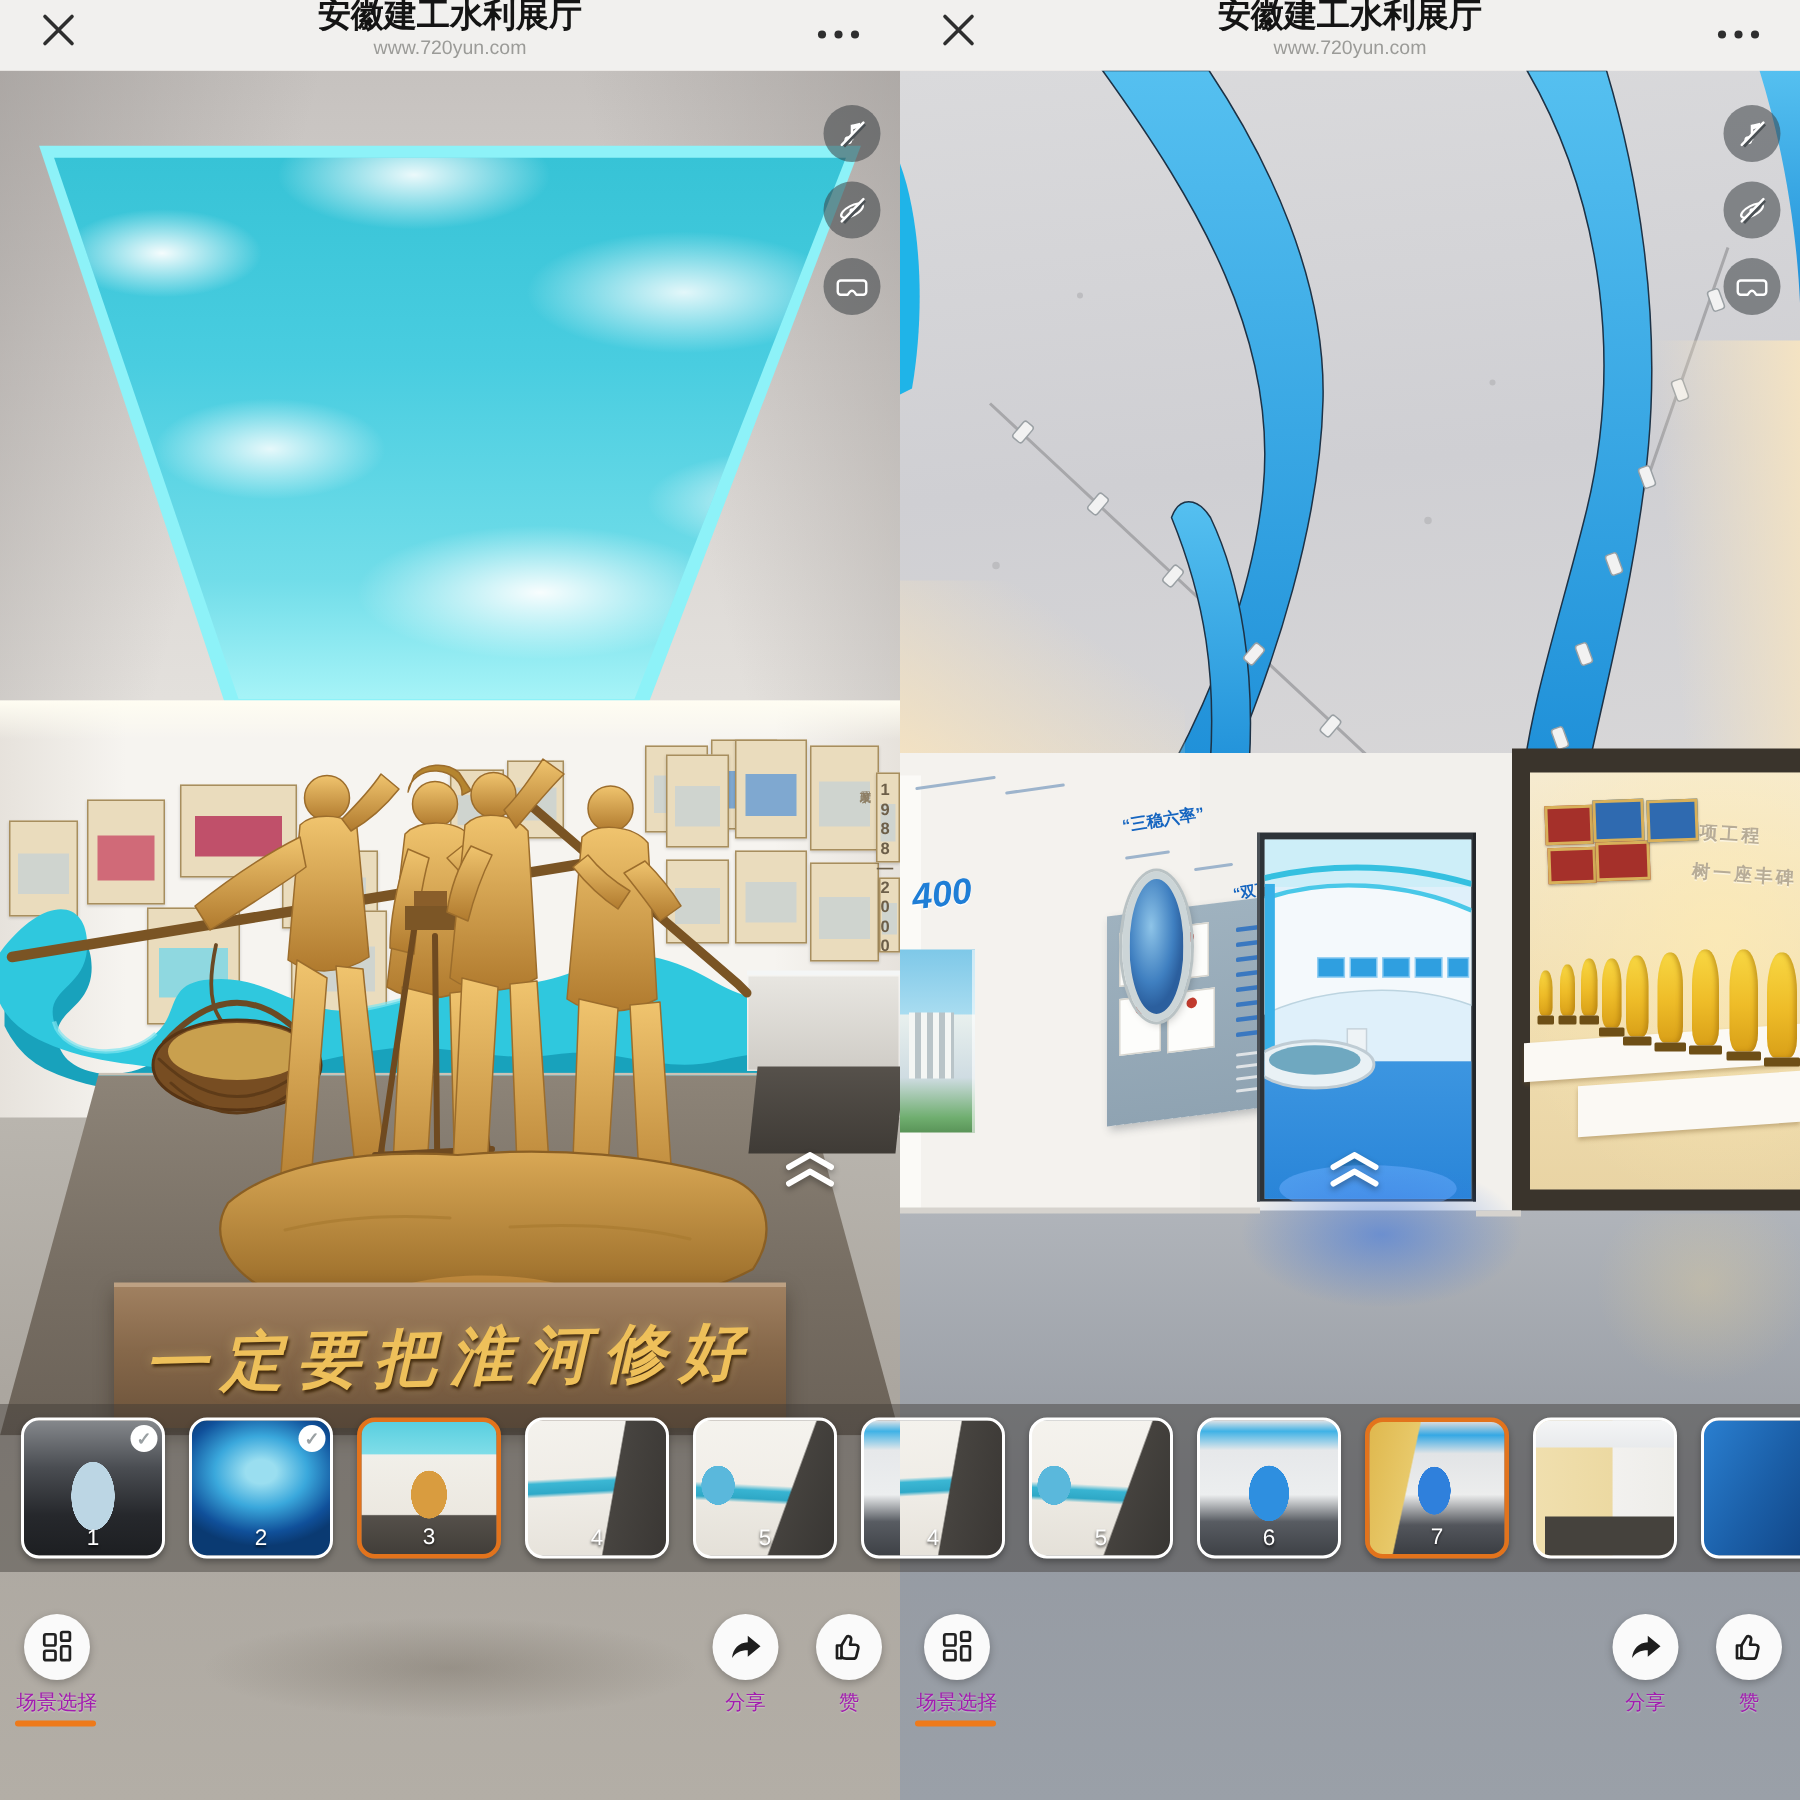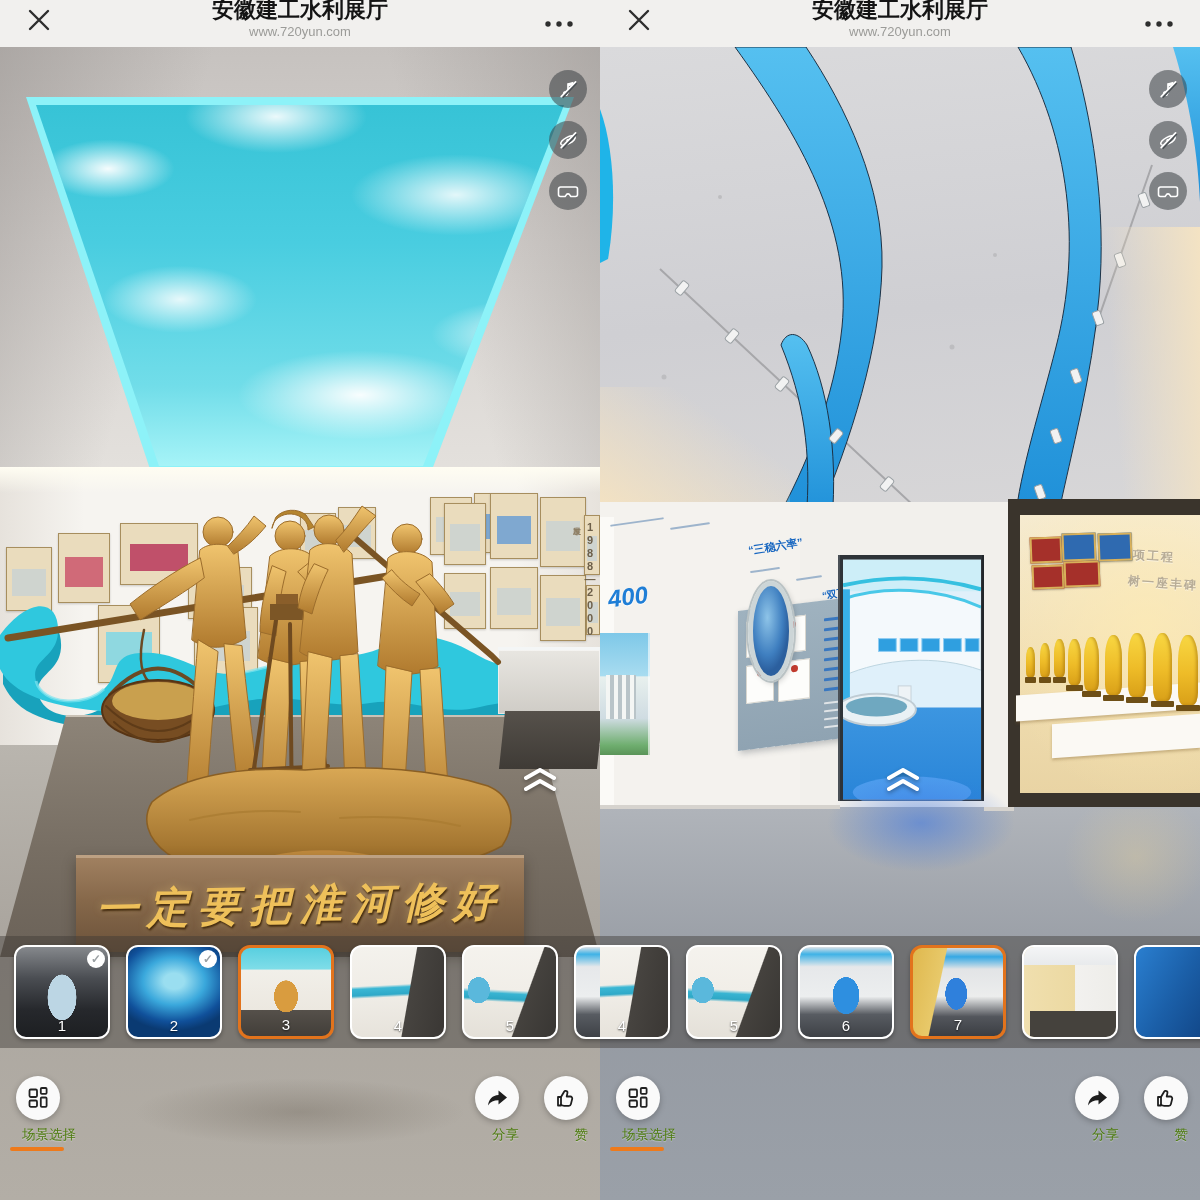--- a/index.html
+++ b/index.html
@@ -183,21 +183,21 @@
     background:linear-gradient(180deg,#f4f5f6,#e8eaec);}
   .v-trophy:after{content:"";position:absolute;left:6px;bottom:0;right:0;height:26px;
     background:#45423d;}
   .v-bluescreen{background:
     linear-gradient(120deg,#2a7fd0 0%,#1b5fa8 45%,#0d3c7a 100%);}
 
   
   .fab{position:absolute;width:44px;height:44px;border-radius:50%;background:#fafafa;
     box-shadow:0 2px 6px rgba(0,0,0,.25);display:flex;align-items:center;justify-content:center;
     cursor:pointer;z-index:35;}
-  .blabel{position:absolute;font-size:13.5px;color:#4d7c0f;text-align:right;z-index:35;
+  .blabel{position:absolute;font-size:13.5px;color:#a21caf;text-align:center;z-index:35;
     text-shadow:0 1px 1px rgba(255,255,255,.4);}
   .underline{position:absolute;height:3.5px;background:#ee7a1b;border-radius:2px;z-index:35;}
 </style>
 </head>
 <body>
 
 <div class="stage">
 
   <div class="panel" id="p0">
     <div class="scene s0">

